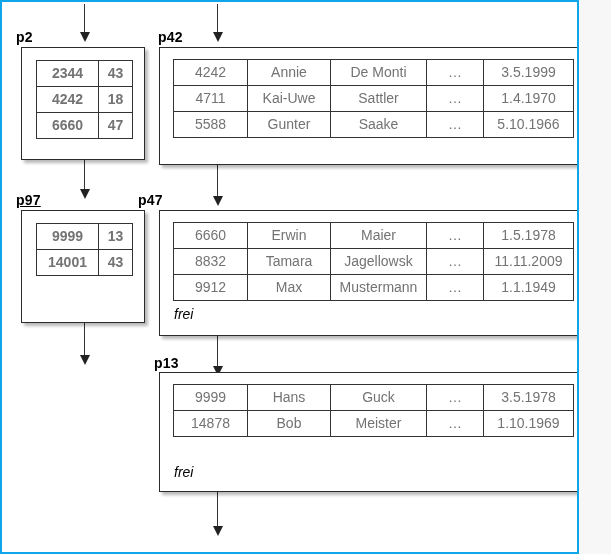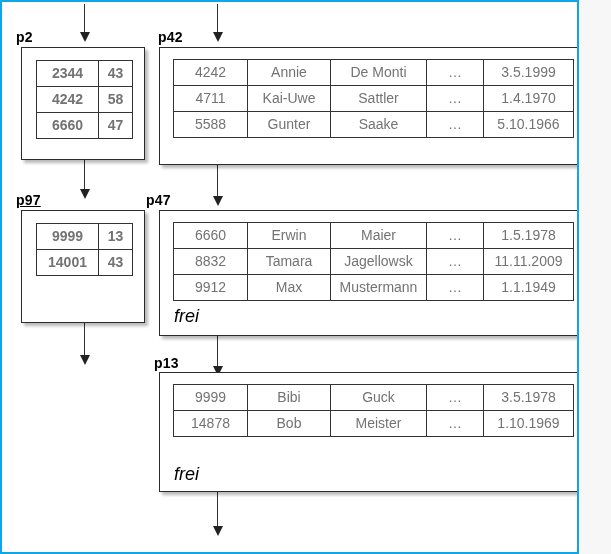--- a/index.html
+++ b/index.html
@@ -52,21 +52,21 @@
     height: 25px;
     line-height: 25px;
     white-space: nowrap;
     overflow: hidden;
   }
   table.grid.dir td { font-weight: 600; }
 
   .frei {
     position: absolute;
     font-style: italic;
-    font-size: 18px;
+    font-size: 14px;
     color: #000000;
   }
 
   
   .arrow {
     position: absolute;
     width: 0;
     border-left: 1.6px solid #333333;
   }
   .arrow::after {
@@ -104,21 +104,21 @@
           <col style="width:62px">
           <col style="width:34px">
         </colgroup>
       <tbody>
         <tr>
           <td>2344</td>
           <td>43</td>
         </tr>
         <tr>
           <td>4242</td>
-          <td>58</td>
+          <td>18</td>
         </tr>
         <tr>
           <td>6660</td>
           <td>47</td>
         </tr>
       </tbody>
     </table>
   </div>
 
   <div class="node-label" style="left:14px; top:190px;text-decoration:underline;">p97</div>
@@ -170,21 +170,21 @@
           <td>5588</td>
           <td>Gunter</td>
           <td>Saake</td>
           <td>…</td>
           <td>5.10.1966</td>
         </tr>
       </tbody>
     </table>
   </div>
 
-  <div class="node-label" style="left:144px; top:190px;">p47</div>
+  <div class="node-label" style="left:136px; top:190px;">p47</div>
   <div class="node" style="left:157px; top:208px; width:426px; height:126px;">
     <table class="grid" style="left:13px; top:11px; width:400px;">
       <colgroup>
         <col style="width:74px">
           <col style="width:83px">
           <col style="width:96px">
         <col style="width:57px">
           <col style="width:90px">
       </colgroup>
       <tbody>
@@ -220,21 +220,21 @@
       <colgroup>
         <col style="width:74px">
           <col style="width:83px">
           <col style="width:96px">
         <col style="width:57px">
           <col style="width:90px">
       </colgroup>
       <tbody>
         <tr>
           <td>9999</td>
-          <td>Bibi</td>
+          <td>Hans</td>
           <td>Guck</td>
           <td>…</td>
           <td>3.5.1978</td>
         </tr>
         <tr>
           <td>14878</td>
           <td>Bob</td>
           <td>Meister</td>
           <td>…</td>
           <td>1.10.1969</td>

